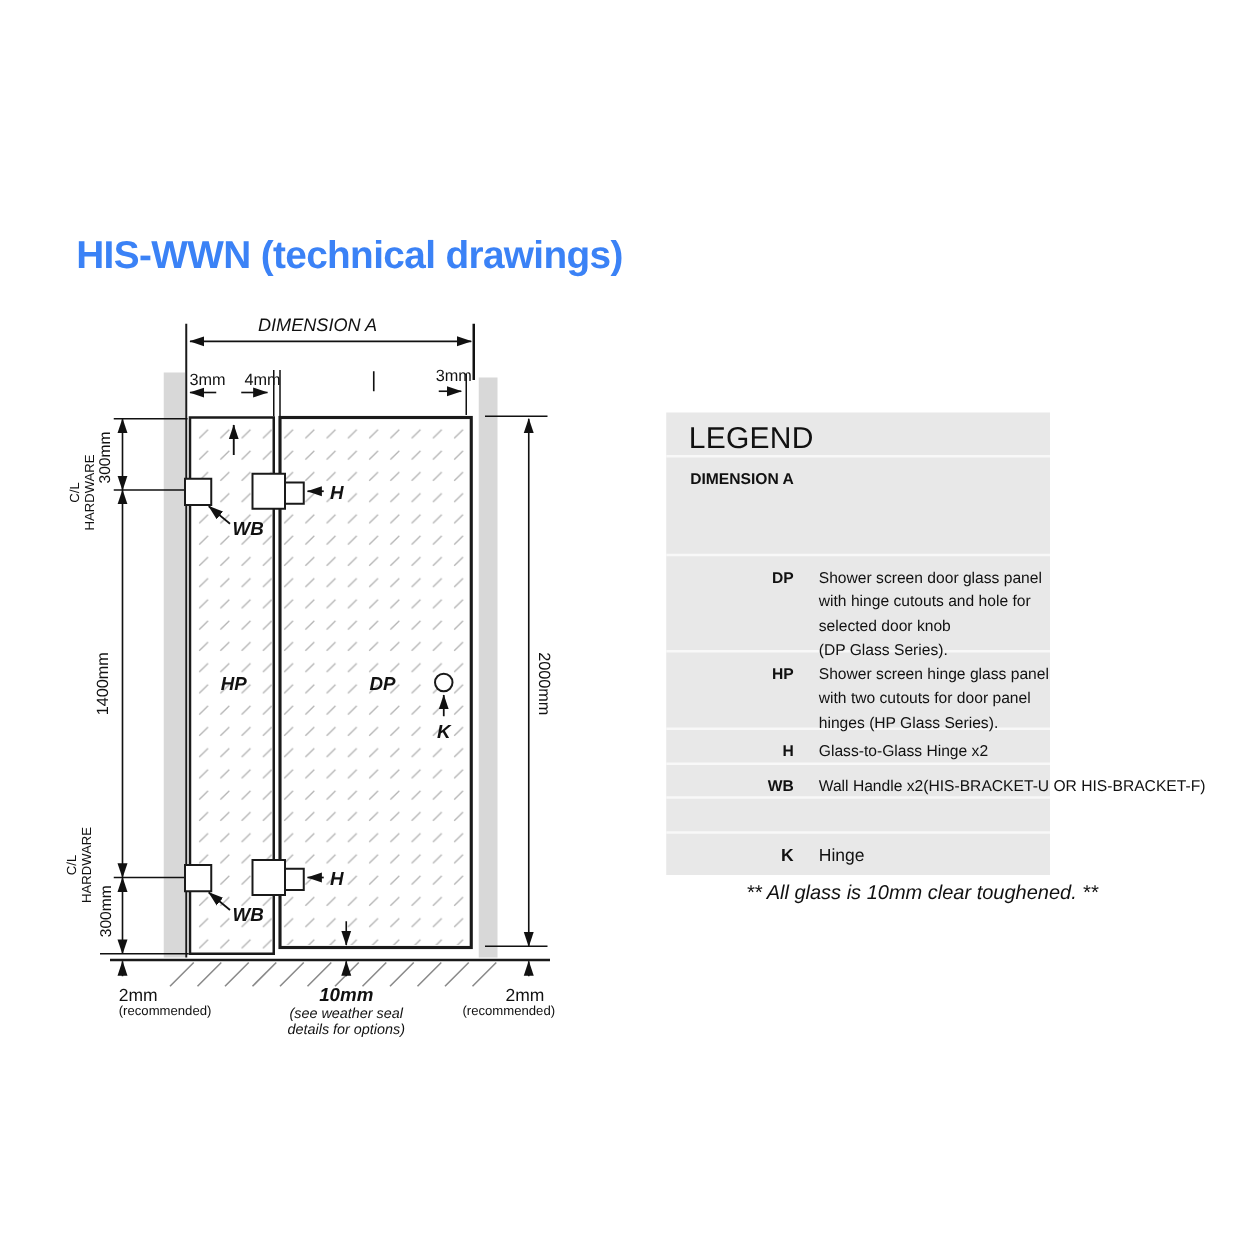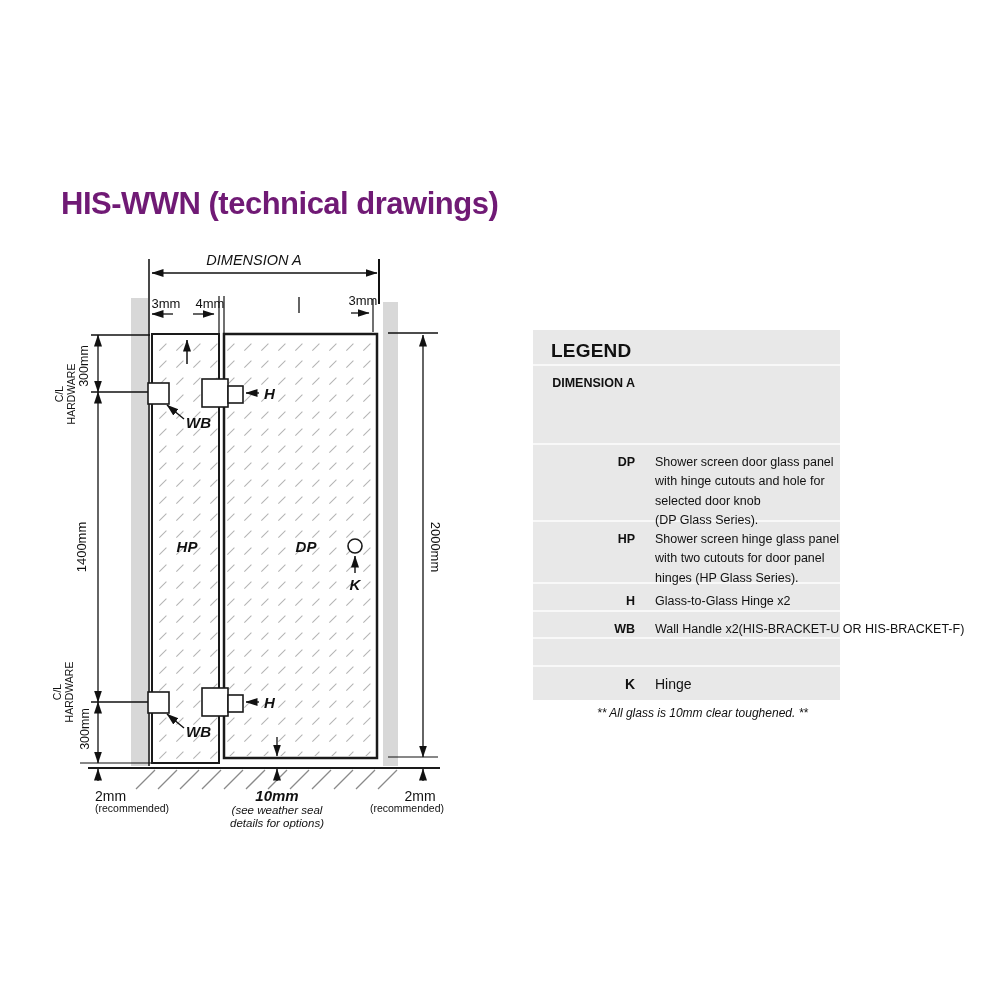--- a/index.html
+++ b/index.html
@@ -1,49 +1,49 @@
 <!DOCTYPE html>
 <html><head>
 <meta charset="utf-8">
 <style>
   html,body{margin:0;padding:0;background:#fff;}
   #page{position:relative;width:1000px;height:1000px;background:#ffffff;overflow:hidden;
         font-family:"Liberation Sans", sans-serif;color:#111;}
   
   .title{position:absolute;left:61px;top:186px;font-size:31px;font-weight:bold;
-         letter-spacing:-0.5px;color:#701a75;white-space:nowrap;}
+         letter-spacing:-0.5px;color:#3b82f6;white-space:nowrap;}
   
   svg.drawing{position:absolute;left:0;top:0;}
   svg text{fill:#111;}
   .dimtxt{font-size:13px;}
   .dimtxt-sm{font-size:12.5px;}
   .cltxt{font-size:10.5px;}
   .hwlabel{font-size:15px;font-weight:bold;font-style:italic;}
   .notetxt{font-size:11.5px;font-style:italic;}
   .rec{font-size:10.5px;}
   .mm2{font-size:14px;}
   .mm10{font-size:15px;font-style:italic;font-weight:bold;}
   .dima{font-size:14.5px;font-style:italic;}
   
   .legend{position:absolute;left:533px;top:330px;width:307px;height:370px;
           background:#e8e8e8;overflow:visible;font-size:12.5px;line-height:19.4px;}
   .legend-header{height:34px;box-sizing:border-box;padding:11px 0 0 18px;
-                 font-size:19px;font-weight:bold;letter-spacing:0.2px;}
+                 font-size:24px;font-weight:normal;letter-spacing:0.2px;}
   .lrow{display:flex;box-sizing:border-box;border-top:2px solid #f8f8f8;padding-top:8px;}
   .lterm{width:102px;flex:0 0 102px;text-align:right;font-weight:bold;white-space:pre-line;}
   .ldesc{margin-left:20px;width:186px;white-space:pre-line;}
   .row-dima{height:79px;}
   .row-dp{height:77px;}
   .row-hp{height:62px;}
   .row-h{height:28px;}
   .row-wb{height:27px;}
   .row-wb .ldesc{width:auto;white-space:nowrap;}
   .row-empty{height:28px;}
   .row-k{height:35px;font-size:14px;}
-  .footnote{position:absolute;left:597px;top:706px;font-size:12px;font-style:italic;
+  .footnote{position:absolute;left:597px;top:706px;font-size:16px;font-style:italic;
             white-space:nowrap;color:#111;}
 </style>
 </head>
 <body>
 
 <div id="page">
 
   <div class="title">HIS-WWN (technical drawings)</div>
 
   <svg class="drawing" width="1000" height="1000" viewBox="0 0 1000 1000">

